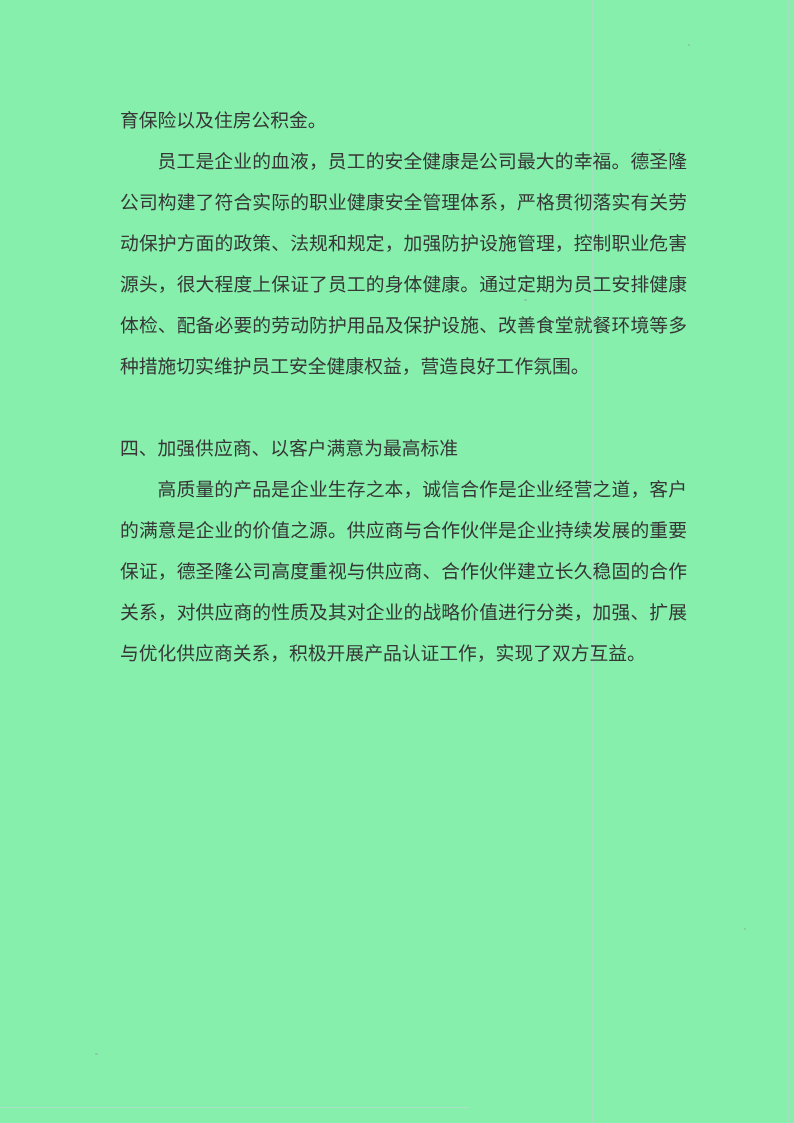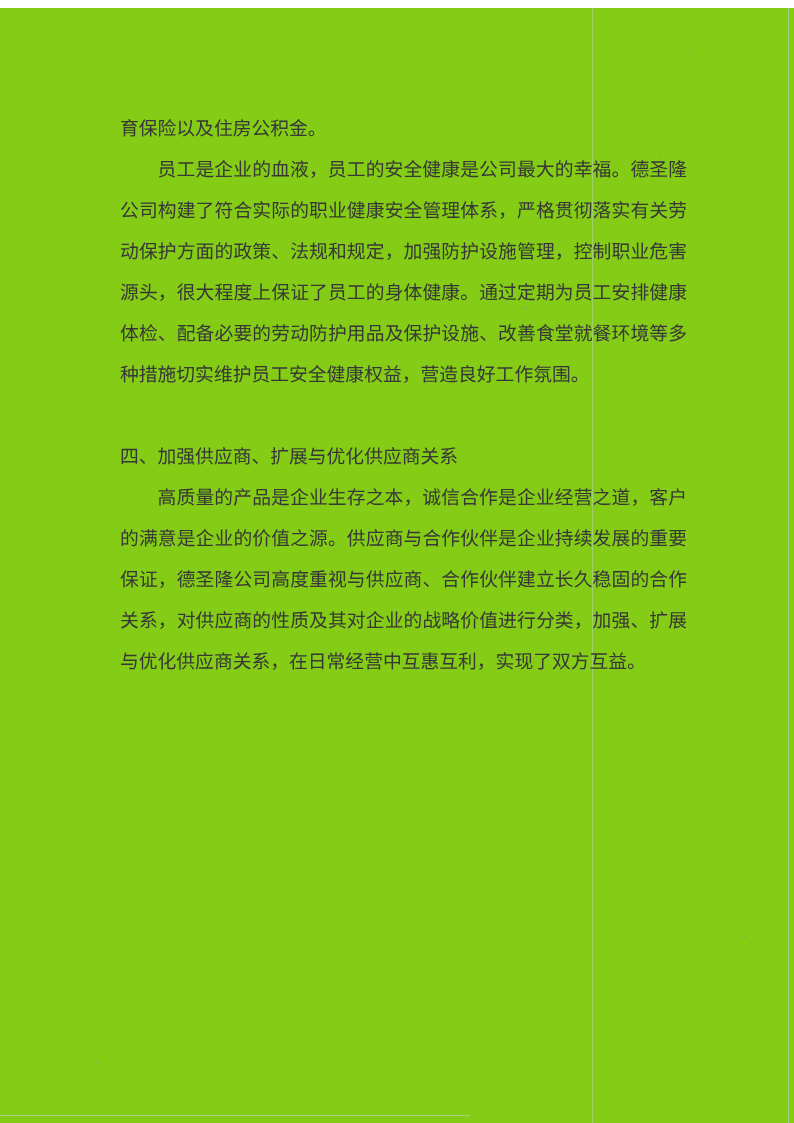--- a/index.html
+++ b/index.html
@@ -9,22 +9,21 @@
   body {
     width: 794px;
     height: 1123px;
     background: #ffffff;
     position: relative;
     overflow: hidden;
   }
   .page {
     position: absolute;
     inset: 0;
-    background: #84cc16;
-    margin-top: 8px;
+    background: #86efac;
   }
   
   .scan-vline-a {
     position: absolute;
     left: 592px;
     top: 0;
     width: 1px;
     height: 1123px;
     background: rgba(201, 209, 218, 0.45);
   }
@@ -99,19 +98,19 @@
   <span class="speck s4"></span>
   <span class="speck s5"></span>
   <span class="speck s6"></span>
 
   <main class="doc-body">
 
     <p class="para">育保险以及住房公积金。</p>
 
     <p class="para indent">员工是企业的血液，员工的安全健康是公司最大的幸福。德圣隆公司构建了符合实际的职业健康安全管理体系，严格贯彻落实有关劳动保护方面的政策、法规和规定，加强防护设施管理，控制职业危害源头，很大程度上保证了员工的身体健康。通过定期为员工安排健康体检、配备必要的劳动防护用品及保护设施、改善食堂就餐环境等多种措施切实维护员工安全健康权益，营造良好工作氛围。</p>
 
-    <h2 class="section-heading">四、加强供应商、扩展与优化供应商关系</h2>
+    <h2 class="section-heading">四、加强供应商、以客户满意为最高标准</h2>
 
-    <p class="para indent">高质量的产品是企业生存之本，诚信合作是企业经营之道，客户的满意是企业的价值之源。供应商与合作伙伴是企业持续发展的重要保证，德圣隆公司高度重视与供应商、合作伙伴建立长久稳固的合作关系，对供应商的性质及其对企业的战略价值进行分类，加强、扩展与优化供应商关系，在日常经营中互惠互利，实现了双方互益。</p>
+    <p class="para indent">高质量的产品是企业生存之本，诚信合作是企业经营之道，客户的满意是企业的价值之源。供应商与合作伙伴是企业持续发展的重要保证，德圣隆公司高度重视与供应商、合作伙伴建立长久稳固的合作关系，对供应商的性质及其对企业的战略价值进行分类，加强、扩展与优化供应商关系，积极开展产品认证工作，实现了双方互益。</p>
 
 
   </main>
 </div>
 
 </body></html>

